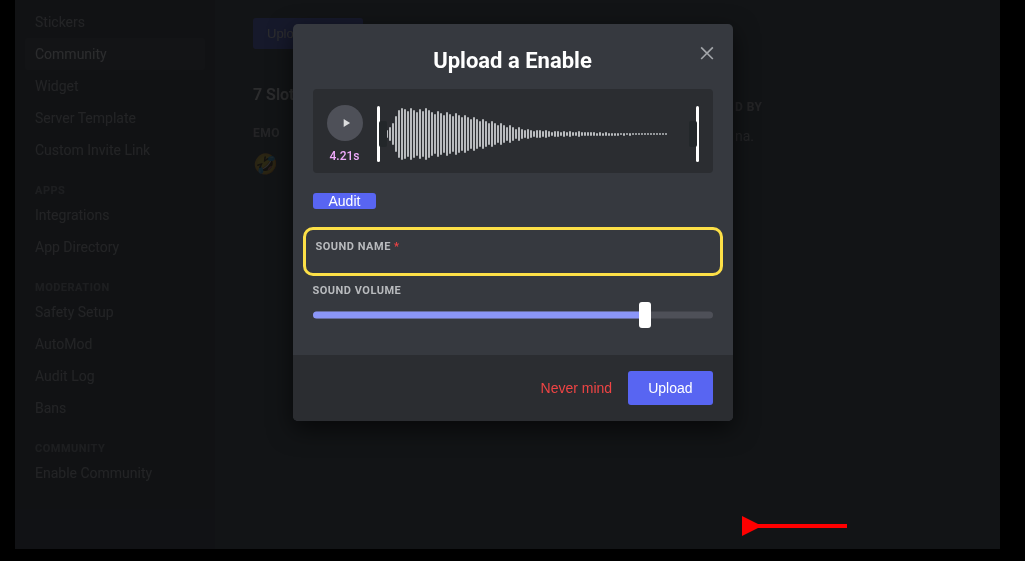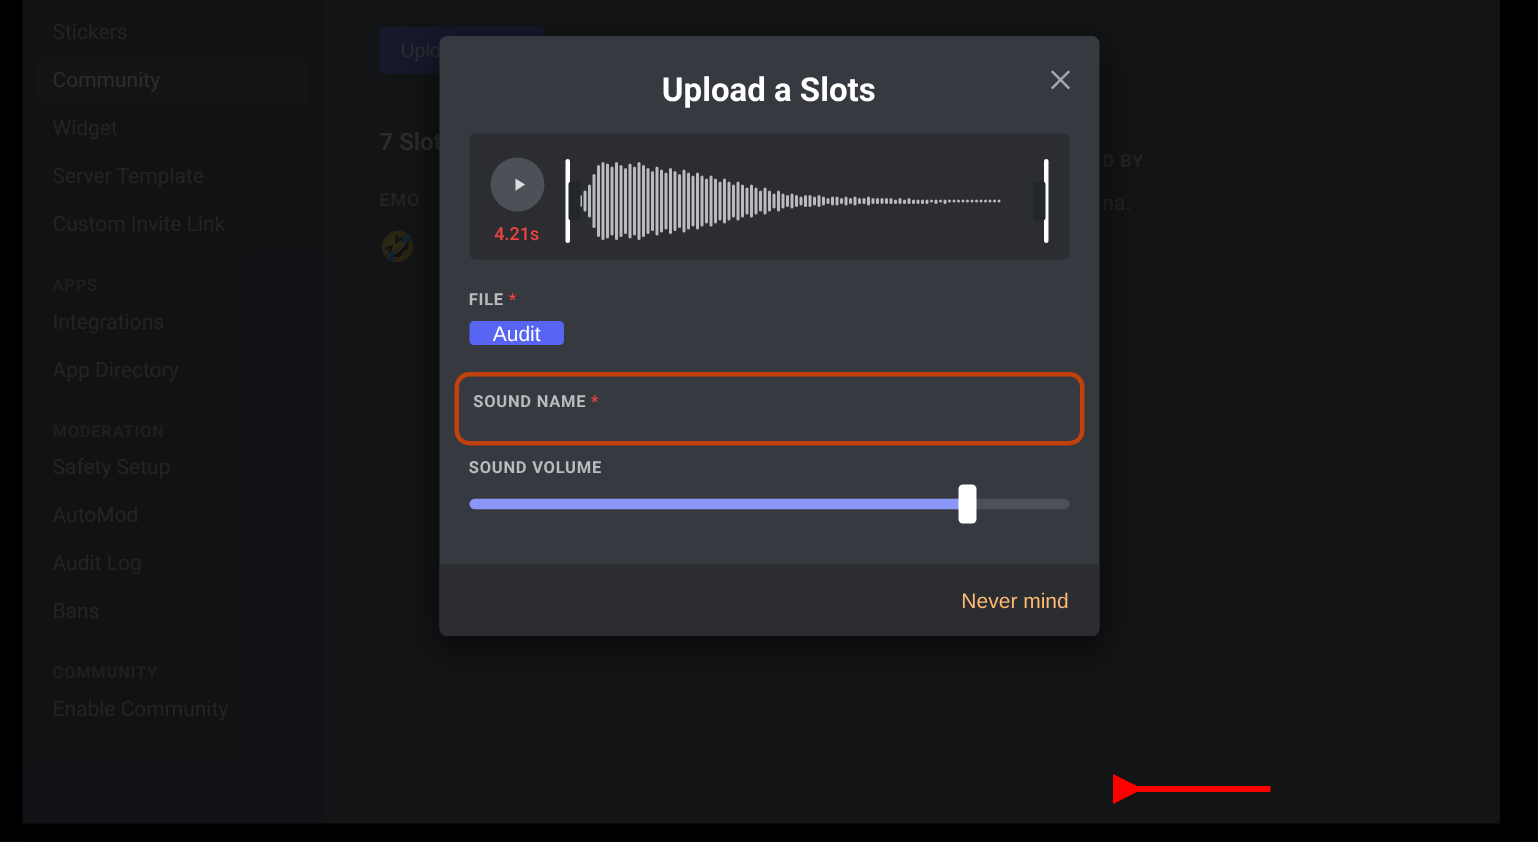--- a/index.html
+++ b/index.html
@@ -91,21 +91,21 @@
       padding:16px 14px 10px;
       display:flex; gap:14px;
     }
     .play-col { display:flex; flex-direction:column; align-items:center; gap:8px;}
     .play {
       width:36px; height:36px; border-radius:50%;
       background:#4e5058; display:flex; align-items:center; justify-content:center;
       cursor:pointer;
     }
     .play svg { width:14px; height:14px; fill:#dcddde; margin-left:2px;}
-    .dur { font-size:12px; color:#ef4444; font-weight:500;}
+    .dur { font-size:12px; color:#f0abfc; font-weight:500;}
     .wave-wrap { flex:1; display:flex; align-items:center; gap:6px; position:relative;}
     .trim { width:3px; height:56px; background:#fff; border-radius:2px; position:relative;}
     .trim .grip { position:absolute; top:50%; transform:translateY(-50%); width:8px; height:26px; background:#23272a; border-radius:2px;}
     .trim.left .grip{ left:2px;}
     .trim.right .grip{ right:2px;}
     .wave { flex:1; height:56px; display:flex; align-items:center; gap:1px;}
     .wave i { display:block; width:2px; background:#b9bbbe; border-radius:1px;}
     .section { margin-top:20px;}
     .file-row { display:flex; gap:10px; align-items:stretch;}
     .input, .emoji-input {
@@ -115,32 +115,32 @@
     .browse {
       background:#5865f2; color:#fff; border:none; border-radius:3px;
       padding:0 16px; font-size:14px; font-weight:500; cursor:pointer;
     }
     .two-col { display:flex; gap:16px;}
     .col { flex:1;}
     .emoji-input { display:flex; align-items:center; gap:10px; padding:6px 10px;}
     .emoji-input .emo { font-size:20px;}
     .emoji-input .txt { color:#dcddde; font-size:14px;}
     .highlight-box {
-      border:3px solid #c2410c; border-radius:10px;
+      border:3px solid #fde047; border-radius:10px;
       padding:10px 10px 12px; margin:18px -10px -12px;
     }
     .slider-wrap { position:relative; height:20px; margin-top:2px;}
     .track { position:absolute; top:50%; transform:translateY(-50%); left:0; right:0; height:7px; background:#4e5058; border-radius:4px;}
     .fill { position:absolute; top:50%; transform:translateY(-50%); left:0; height:7px; background:#8b96f8; border-radius:4px; width:83%;}
     .thumb { position:absolute; top:50%; transform:translate(-50%,-50%); left:83%; width:12px; height:26px; background:#fff; border-radius:3px;}
     .modal-foot {
       background:#2b2d31; padding:16px 20px; display:flex; justify-content:flex-end; gap:16px;
       border-radius:0 0 5px 5px; margin-top:26px;
     }
-    .btn-ghost { background:transparent; border:none; color:#fdba74; font-size:14px; font-weight:500; cursor:pointer;}
+    .btn-ghost { background:transparent; border:none; color:#ef4444; font-size:14px; font-weight:500; cursor:pointer;}
     .btn-primary { background:#5865f2; color:#fff; border:none; border-radius:3px; padding:9px 20px; font-size:14px; font-weight:500; cursor:pointer;}
     .arrow {
       position:absolute; left:742px; top:506px; pointer-events:none;
     }
     .arrow svg { width:110px; height:40px;}
   </style>
 </head>
 <body>
 
 <div class="app-container">
@@ -170,21 +170,21 @@
     </div>
     <div class="emoji-row">🤣</div>
     <div class="by">D BY</div>
     <div class="byname">na.</div>
   </div>
 </div>
 
 <div class="overlay">
   <div class="modal">
     <div class="modal-head">
-      <span>Upload a Slots</span>
+      <span>Upload a Enable</span>
       <span class="close">
         <svg viewBox="0 0 24 24">
             <path fill="#a3a6aa" d="M18.3 5.71L12 12.01l-6.3-6.3-1.41 1.41 6.3 6.3-6.3 6.29 1.41 1.42 6.3-6.3 6.29 6.3 1.42-1.42-6.3-6.29 6.3-6.3z"></path>
           </svg>
       </span>
     </div>
 
     <div class="modal-body">
       <div class="preview-box">
         <div class="play-col">
@@ -295,21 +295,20 @@
               <i style="height: 2px;"></i>
               <i style="height: 2px;"></i>
             </div>
           <div class="trim right">
               <div class="grip"></div>
             </div>
         </div>
       </div>
 
       <div class="section">
-        <div class="label"><span>File</span> <span class="req">*</span></div>
         <div class="file-row">
           <button class="browse">Audit</button>
         </div>
       </div>
 
       <div class="highlight-box">
         <div class="two-col">
           <div class="col">
             <div class="label"><span>Sound Name</span> <span class="req">*</span></div>
           </div>
@@ -321,20 +320,21 @@
         <div class="slider-wrap">
           <div class="track"></div>
             <div class="fill"></div>
             <div class="thumb"></div>
         </div>
       </div>
     </div>
 
     <div class="modal-foot">
       <button class="btn-ghost">Never mind</button>
+      <button class="btn-primary">Upload</button>
     </div>
   </div>
 </div>
 
 <div class="arrow">
   <svg viewBox="0 0 110 40">
     <defs>
         <marker id="ah" markerWidth="10" markerHeight="10" refX="2" refY="5" orient="auto">
       <path d="M10 0 L0 5 L10 10 z" fill="#ff0000"></path>
         </marker>

